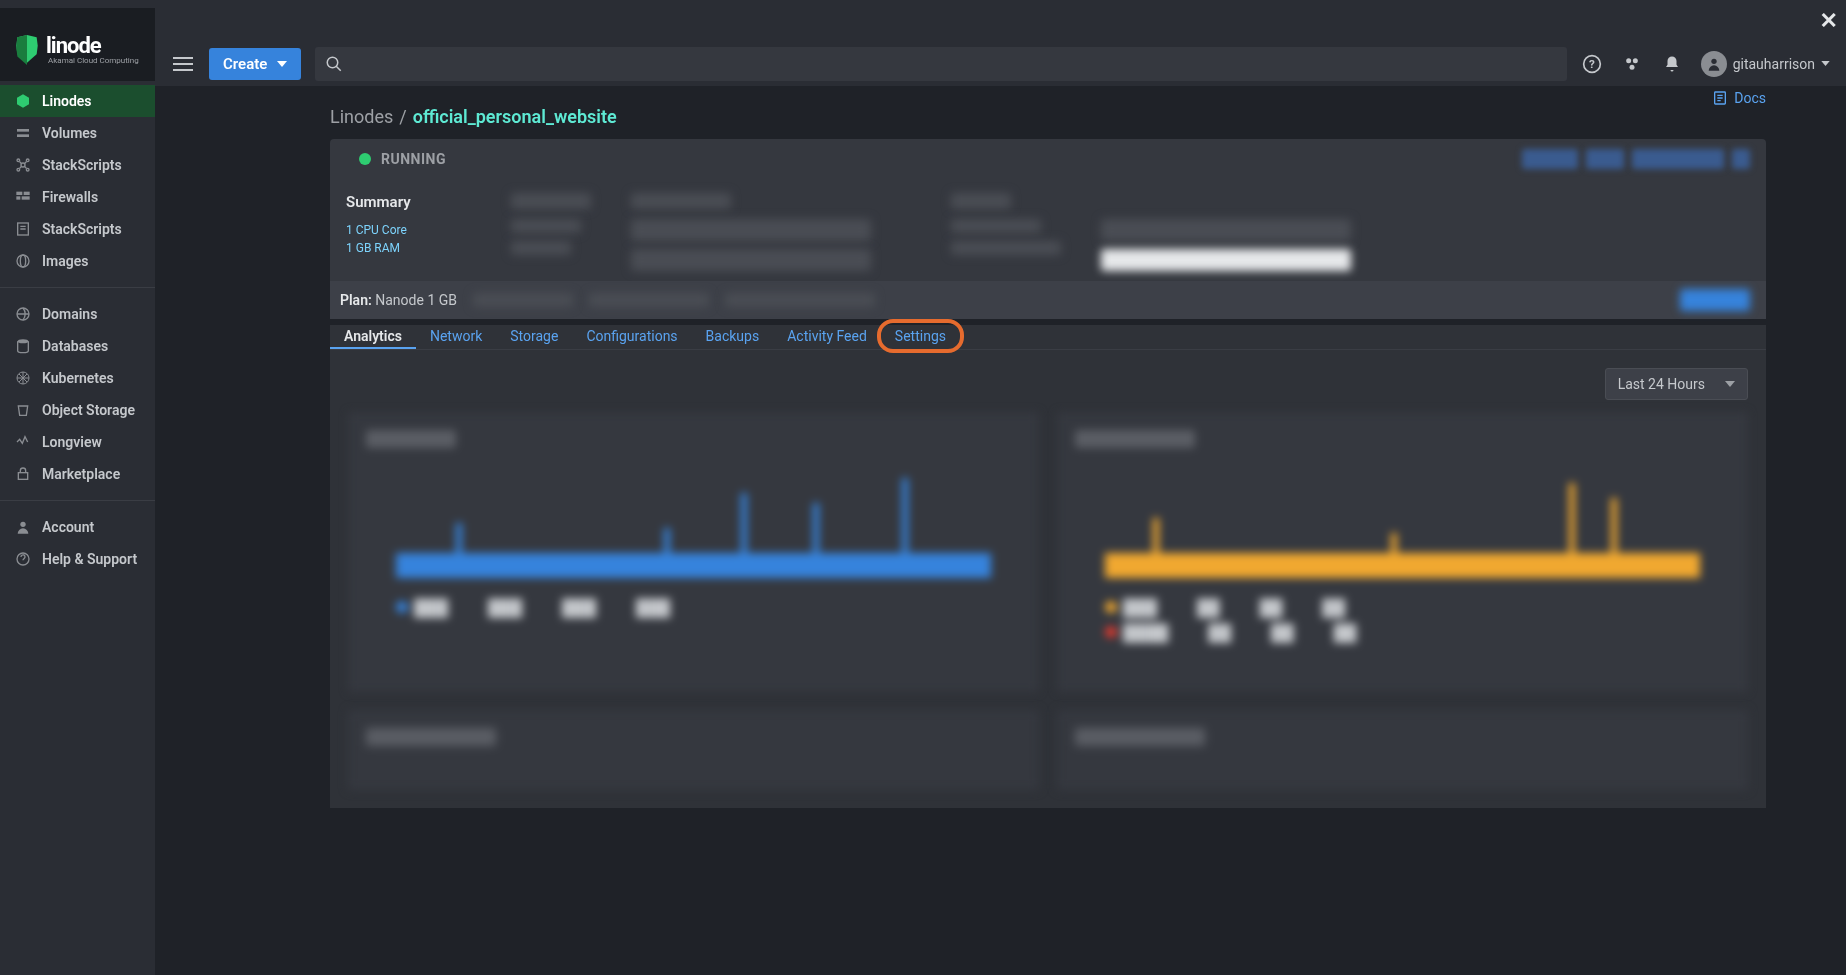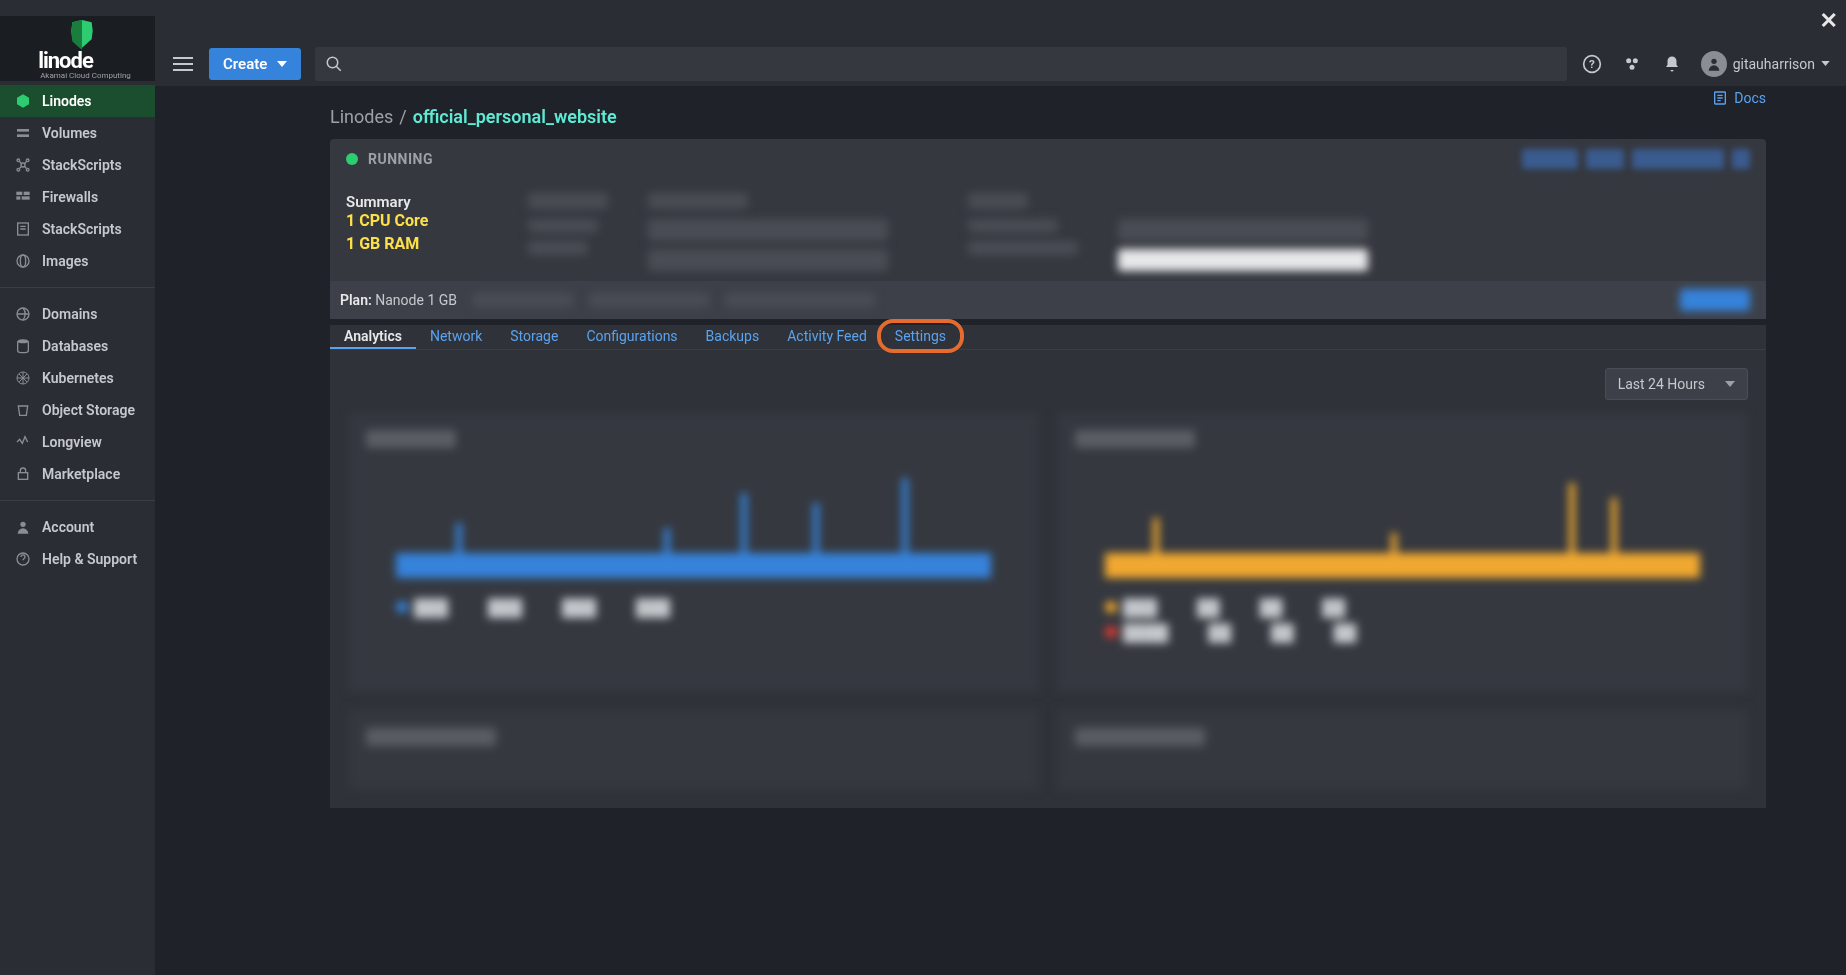--- a/index.html
+++ b/index.html
@@ -37,32 +37,32 @@
 .side-item.active .side-icon { color:#2ecc71; }
 
 
 .main { position:absolute; left:155px; top:86px; right:0; bottom:0; padding:20px 80px 0 175px; overflow:hidden; }
 .crumbs { display:flex; align-items:center; gap:6px; font-size:18px; margin-bottom:12px; }
 .crumbs a { color:#9da0a5; text-decoration:none; }
 .crumbs .sep { color:#9da0a5; }
 .crumbs .cur { color:#5eead4; font-weight:600; }
 .docs { position:absolute; right:80px; top:4px; display:flex; align-items:center; gap:6px; color:#5aa3f0; font-size:14px; cursor:pointer; }
 
-.status-row { background:#35383f; border-radius:4px 4px 0 0; padding:12px 16px; display:flex; align-items:center; gap:10px; }
+.status-row { background:#35383f; border-radius:4px 4px 0 0; padding:12px 29px; display:flex; align-items:center; gap:10px; }
 .status-dot { width:12px; height:12px; border-radius:50%; background:#2ecc71; }
 .status-text { color:#9da0a5; font-weight:700; letter-spacing:0.5px; font-size:14px; }
 .action-pills { position:absolute; right:16px; display:flex; gap:8px; }
 .pill { background:#3a5b8f; border-radius:3px; width:56px; height:20px; filter:blur(3px); }
 .pill2 { width:38px; }
 .pill3 { width:92px; }
 .pill4 { width:18px; }
 
 .summary-card { background:#35383f; padding:14px 16px 10px; display:flex; gap:40px; position:relative; }
-.summ-col h4 { font-size:15px; color:#e6e8ea; margin-bottom:0; font-weight:600; }
-.summ-col .line { font-size:16px; color:#fde047; margin-bottom:4px;font-weight:bold; }
+.summ-col h4 { font-size:15px; color:#e6e8ea; margin-bottom:12px; font-weight:600; }
+.summ-col .line { font-size:12px; color:#7dd3fc; margin-bottom:4px; }
 .blur-box { background:#4a4d54; border-radius:3px; filter:blur(5px); }
 .plan-row { background:#3d4048; padding:11px 10px; font-size:14px; display:flex; align-items:center; gap:16px; position:relative; }
 .plan-row b { color:#e6e8ea; font-weight:600; }
 
 
 .tabs { display:flex; border-bottom:1px solid #3a3d44; margin-top:6px; background:#2f3238; }
 .tab { padding:3px 14px; font-size:14px; color:#5aa3f0; cursor:pointer; border-bottom:2px solid transparent; }
 .tab.active { color:#e6e8ea; border-bottom-color:#5aa3f0; font-weight:600; }
 .tab.highlight { position:relative; }
 .tab.highlight::after { content:''; position:absolute; inset:-6px -4px; border:4px solid #e66b2e; border-radius:16px; pointer-events:none; }
@@ -84,21 +84,21 @@
 .charts2 { display:flex; gap:18px; margin-top:18px; }
 .chart-card2 { flex:1; background:#35383f; border-radius:4px; padding:18px; height:80px; filter:blur(5px); }
 </style>
 </head>
 <body>
 
 <div class="banner">
   <span class="close">✕</span>
 </div>
 
-<div class="logo-row" style="width:155px;position:absolute;left:0;top:16px;height:81px;display:flex;flex-direction:column;align-items:center;padding-top:4px;">
+<div class="logo-row" style="width:155px;position:absolute;left:0;top:8px;height:81px;display:flex;flex-direction:row;align-items:center;padding-top:4px;">
   <svg width="26" height="30" viewBox="0 0 24 28">
       <path fill="#2ecc71" d="M3 2l9-2 9 2 1 8-1 8-9 8-9-8-1-8z"></path>
       <path fill="#1a7d3e" d="M12 0v28l-9-8-1-8 1-10z"></path>
     </svg>
   <div>
     <div class="logo-text">linode</div>
     <div class="logo-sub">Akamai Cloud Computing</div>
   </div>
 </div>
 

